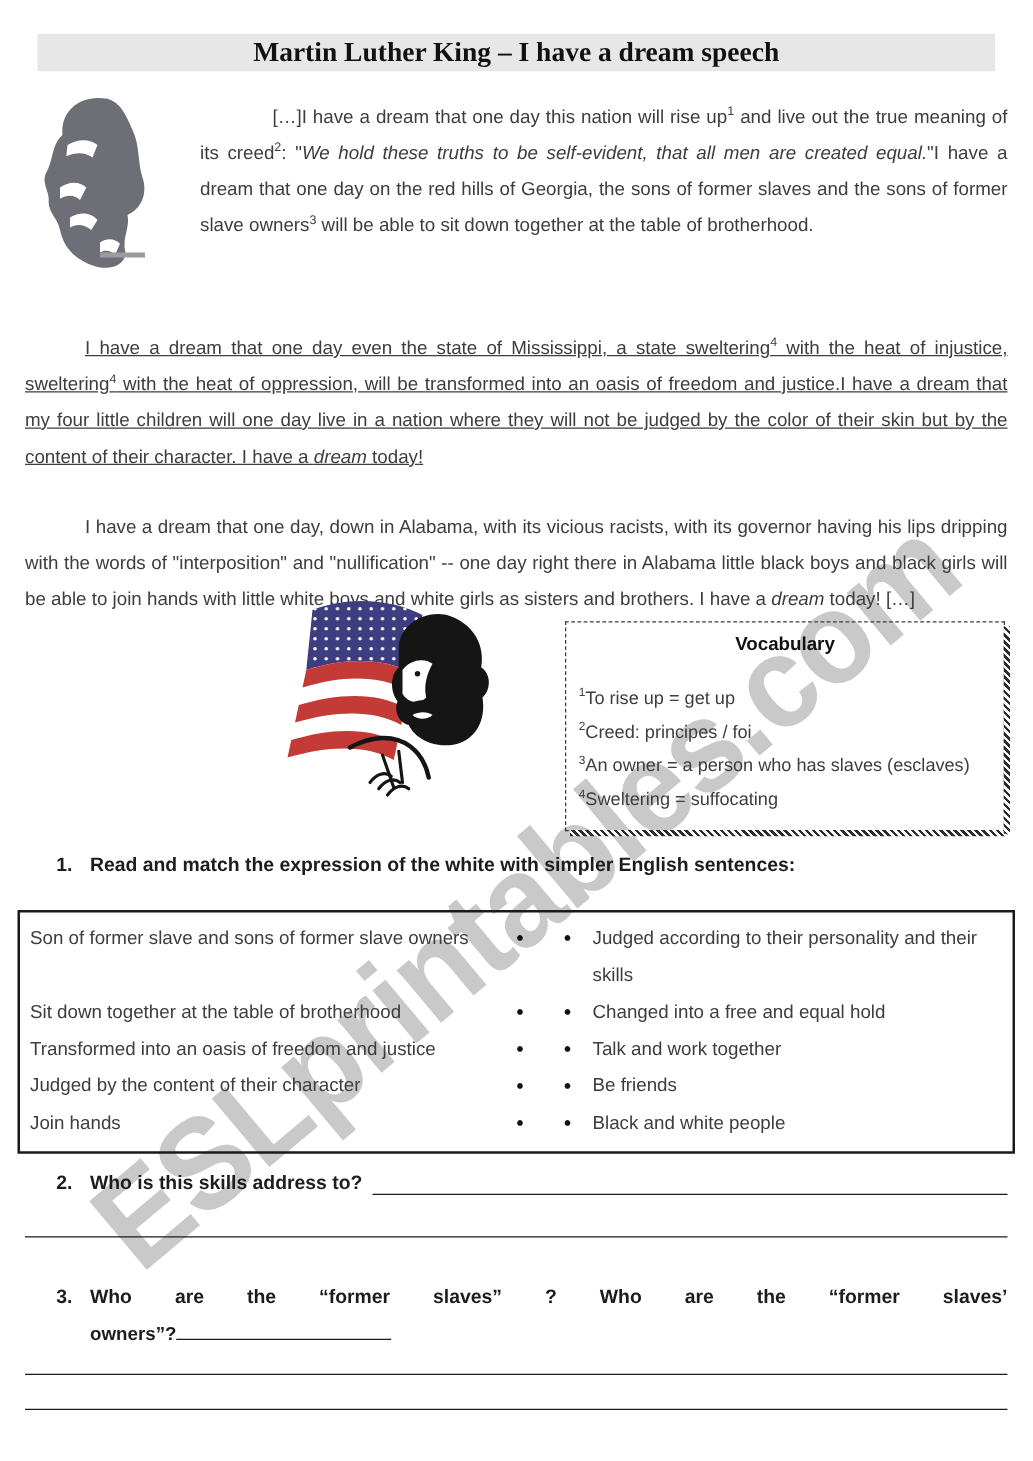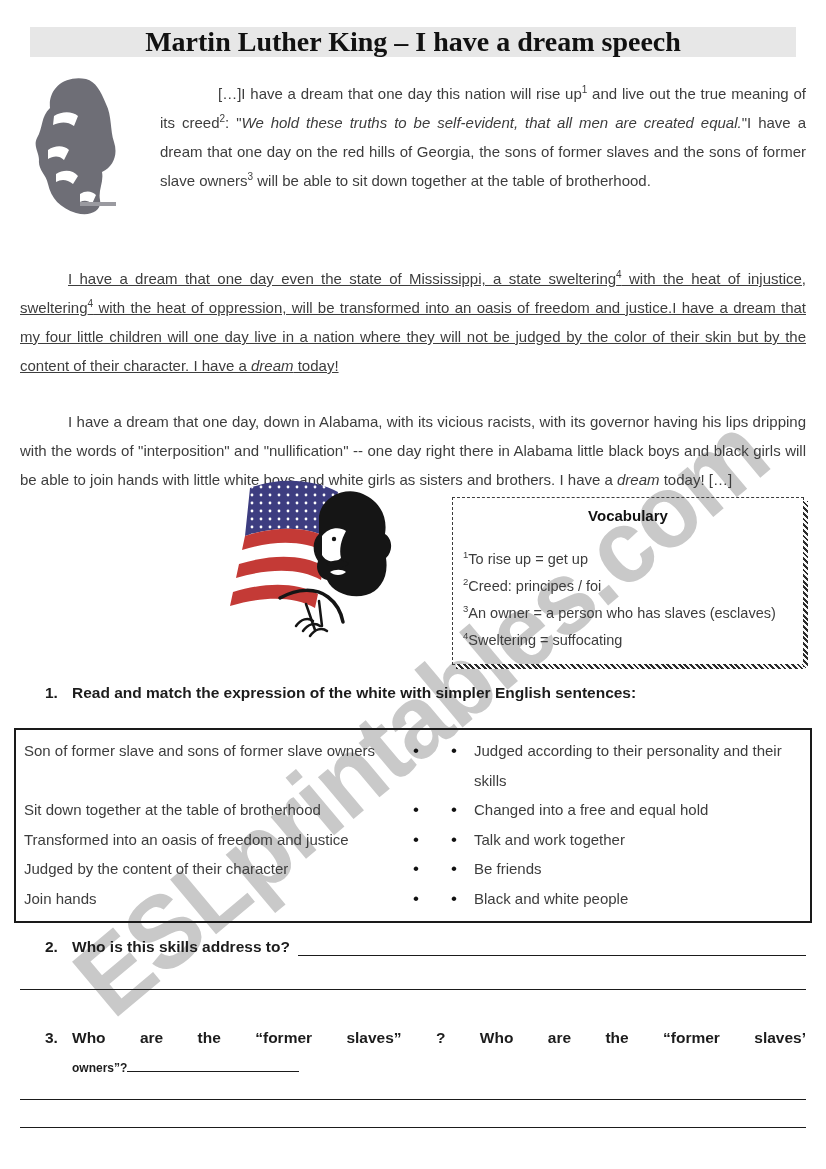--- a/index.html
+++ b/index.html
@@ -12,21 +12,21 @@
   .watermark{
     position:absolute;left:52px;top:948px;z-index:0;
     transform:rotate(-40deg) scaleX(.95);transform-origin:0 0;
     font-size:104px;font-weight:bold;letter-spacing:-2px;color:#c9c9c9;
     white-space:nowrap;pointer-events:none;
   }
   
   .titlebar{
     left:30px;top:27px;width:766px;height:30px;background:#e7e7e7;
     text-align:center;line-height:30px;font-family:"Liberation Serif", serif;
-    font-weight:bold;font-size:28px;color:#111;
+    font-weight:bold;font-size:22px;color:#111;
   }
   
   .para{text-align:justify;line-height:29px;}
   .p1{left:160px;top:64px;width:646px;text-indent:58px;}
   .p2{left:20px;top:249px;width:786px;text-indent:48px;text-decoration:underline;}
   .p3{left:20px;top:392px;width:786px;text-indent:48px;}
   .para sup{font-size:10px;line-height:0;}
   .para em{font-style:italic;}
   
   .portrait{left:24px;top:74px;width:112px;height:142px;}
@@ -60,21 +60,21 @@
   .mright{flex:1;}
   
   .ex2{left:45px;top:936px;width:761px;}
   .blank{flex:1;border-bottom:1.5px solid #1b1b1b;height:19px;margin-left:8px;}
   .fullline{left:20px;width:786px;height:25px;border-bottom:1.5px solid #1b1b1b;}
   .fl1{top:964px;} .fl2{top:1074px;} .fl3{top:1102px;}
   
   .ex3{left:45px;top:1026px;width:761px;}
   .ex3row{display:flex;font-weight:bold;color:#1c1c1c;font-size:15.5px;line-height:24px;}
   .justify-line{flex:1;text-align:justify;text-align-last:justify;}
-  .ex3-line2{margin-left:27px;font-weight:bold;color:#1c1c1c;font-size:12px;line-height:24px;margin-top:4px;}
+  .ex3-line2{margin-left:27px;font-weight:bold;color:#1c1c1c;font-size:15px;line-height:24px;margin-top:4px;}
   .blank-short{display:inline-block;width:172px;border-bottom:1.5px solid #1b1b1b;height:17px;vertical-align:baseline;}
 </style>
 </head>
 <body>
 
 <div class="watermark">ESLprintables.com</div>
 
 <div class="layer titlebar">Martin Luther King – I have a dream speech</div>
 
 <div class="layer portrait">

